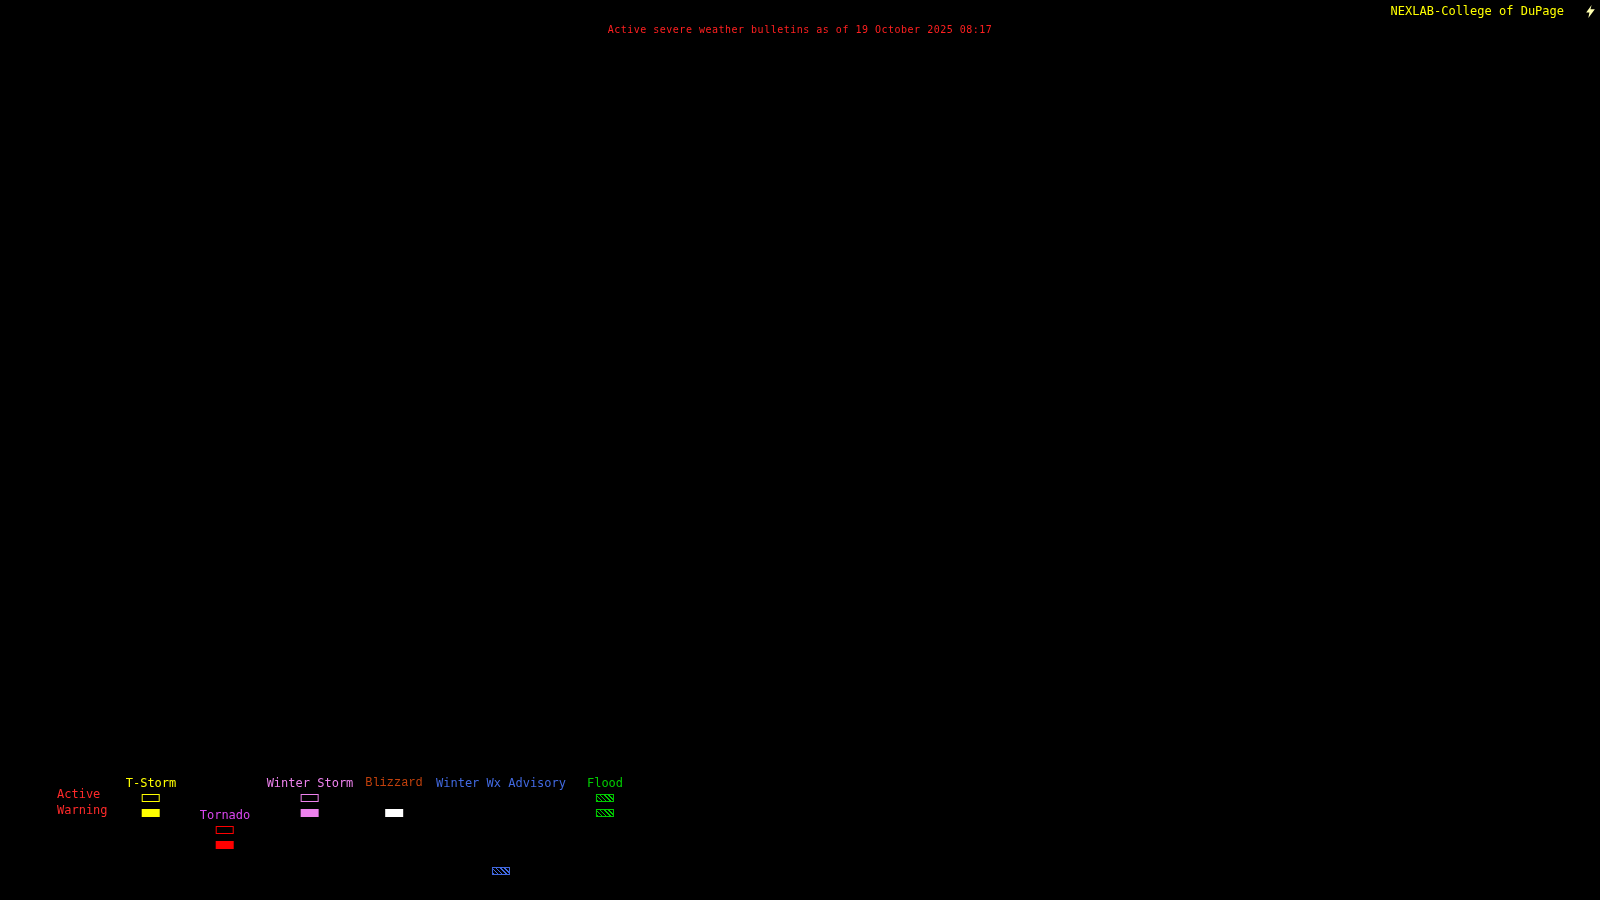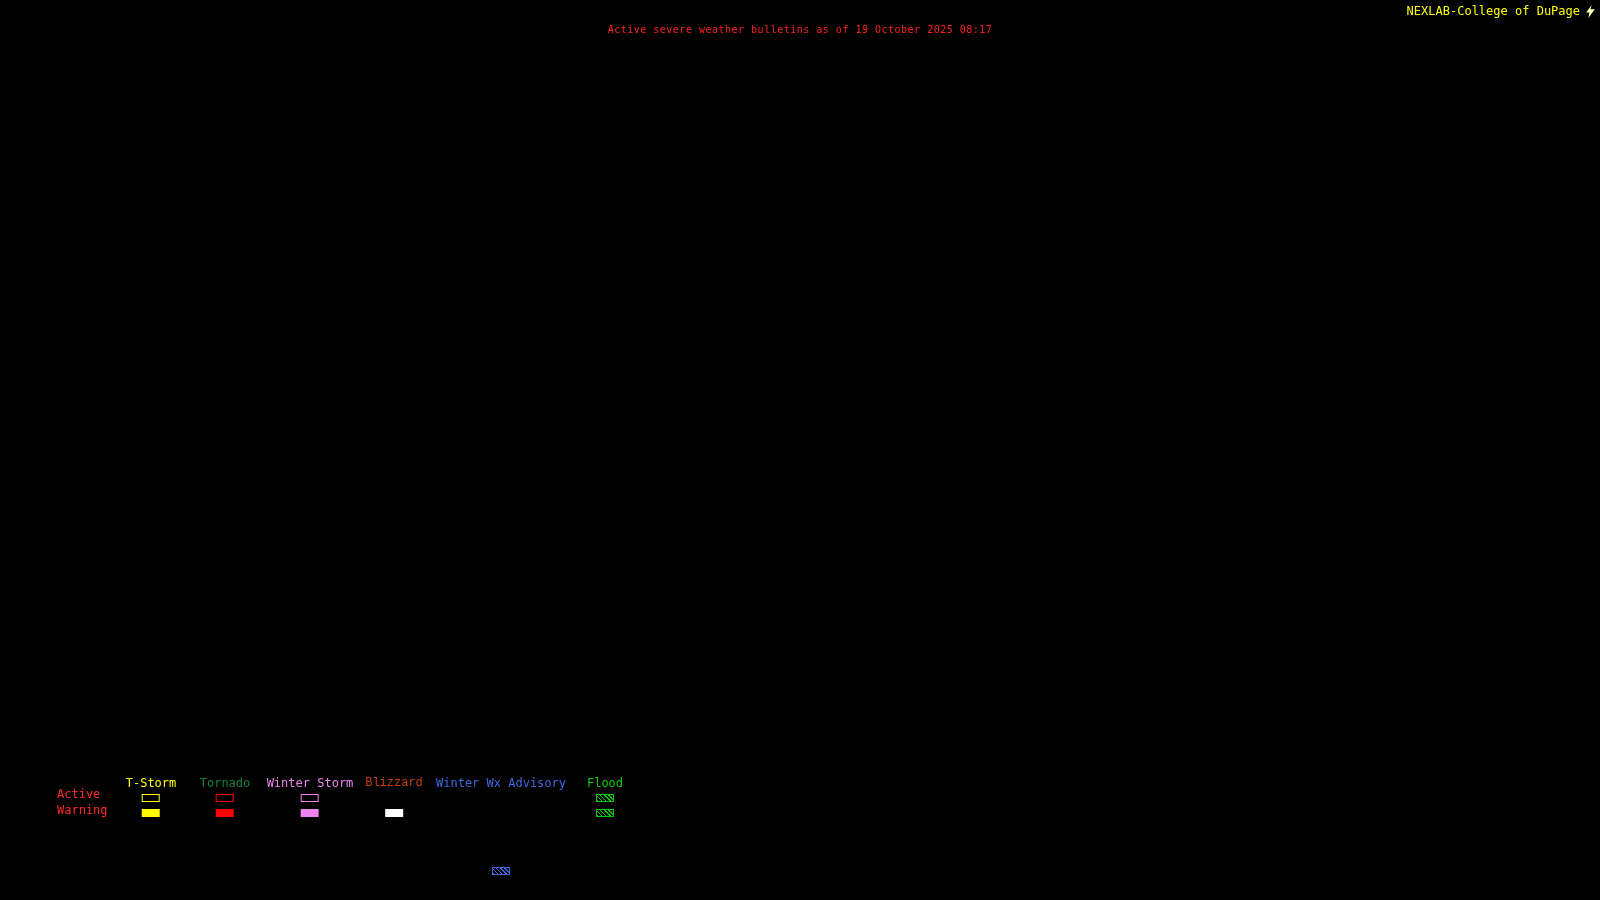--- a/index.html
+++ b/index.html
@@ -14,21 +14,21 @@
     background: #000000;
     overflow: hidden;
     font-family: "DejaVu Sans Mono", "Liberation Mono", monospace;
   }
   .brand {
     position: absolute;
     top: 4px;
     right: 3px;
     display: flex;
     align-items: center;
-    gap: 4px;
+    gap: 20px;
     font-size: 12px;
     line-height: 14px;
     white-space: nowrap;
   }
   .brand-icon {
     display: inline-block;
     width: 13px;
     height: 13px;
   }
   .title {
@@ -112,21 +112,21 @@
   <div class="legend">
     <div class="legend-rowlabel watch" style="color: rgb(255, 42, 42);">Active</div>
     <div class="legend-rowlabel warning" style="color: rgb(255, 42, 42);">Warning</div>
     <div id="legend-columns">
         <div class="legend-col col-0">
           <div class="label" style="color: rgb(255, 255, 0);">T-Storm</div>
           <div class="swatch watch outline" style="border: 1px solid rgb(255, 255, 0);"></div>
           <div class="swatch warning fill" style="background: rgb(255, 255, 0);"></div>
         </div>
         <div class="legend-col col-1">
-          <div class="label" style="color: #15803d;">Tornado</div>
+          <div class="label" style="color: #d946ef; margin-top: 32px;">Tornado</div>
           <div class="swatch watch outline" style="border: 1px solid rgb(255, 0, 0);"></div>
           <div class="swatch warning fill" style="background: rgb(255, 0, 0);"></div>
         </div>
         <div class="legend-col col-2">
           <div class="label" style="color: rgb(238, 130, 238);">Winter Storm</div>
           <div class="swatch watch outline" style="border: 1px solid rgb(238, 130, 238);"></div>
           <div class="swatch warning fill" style="background: rgb(238, 130, 238);"></div>
         </div>
         <div class="legend-col col-3">
           <div class="label" style="color: #c2410c; font-family: Liberation Mono, monospace;">Blizzard</div>

